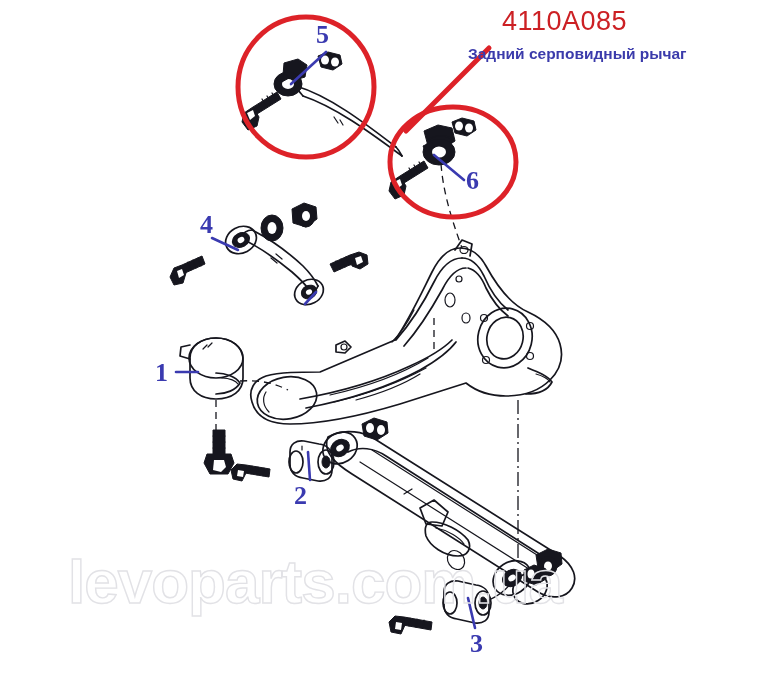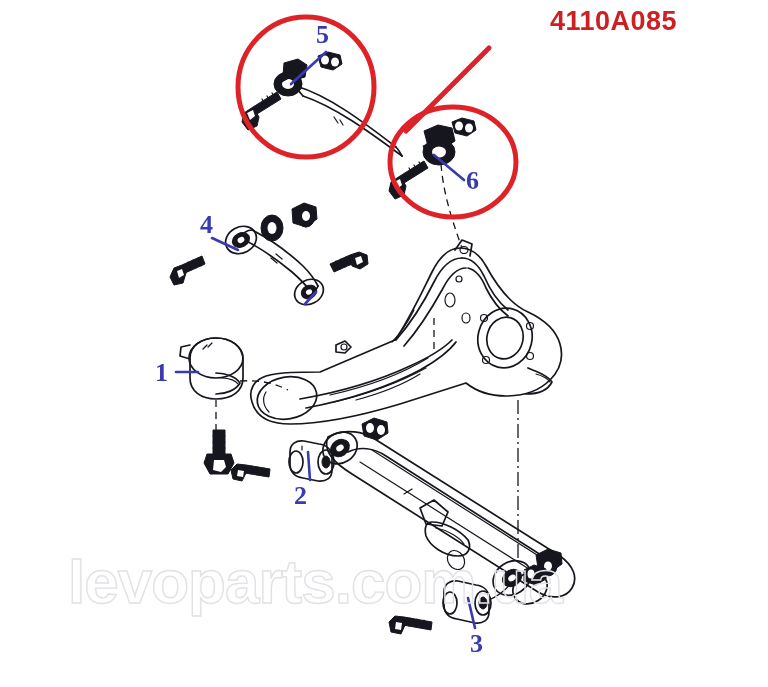--- a/index.html
+++ b/index.html
@@ -25,25 +25,24 @@
     left: 0;
     top: 0;
     width: 768px;
     height: 687px;
   }
   .part-number {
     position: absolute;
     left: 502px;
     top: 6px;
     font-size: 27px;
-    font-weight: bold;
+    font-weight: normal;
     letter-spacing: 0.5px;
     color: #cc2024;
     white-space: nowrap;
-    margin-left: 48px;
   }
   .part-caption {
     position: absolute;
     left: 468px;
     top: 45px;
     font-size: 15.5px;
     font-weight: bold;
     color: #3b3bab;
     white-space: nowrap;
   }
@@ -361,20 +360,21 @@
 
     <g>
       <ellipse cx="306" cy="87" rx="68" ry="70" fill="none" stroke="#dd2228" stroke-width="5"></ellipse>
       <ellipse cx="453" cy="162" rx="63" ry="55" fill="none" stroke="#dd2228" stroke-width="5"></ellipse>
       <path d="M489 48 L 406 131" fill="none" stroke="#dd2228" stroke-width="5" stroke-linecap="round"></path>
     </g>
   </svg>
 
   <div class="part-number">4110A085</div>
 
+  <div class="part-caption">Задний серповидный рычаг</div>
 
   <div class="callout-num cn-5">5</div>
   <div class="callout-num cn-6">6</div>
   <div class="callout-num cn-4">4</div>
   <div class="callout-num cn-1">1</div>
   <div class="callout-num cn-2">2</div>
   <div class="callout-num cn-3">3</div>
 
   <div class="watermark">levoparts.com.ua</div>
 

